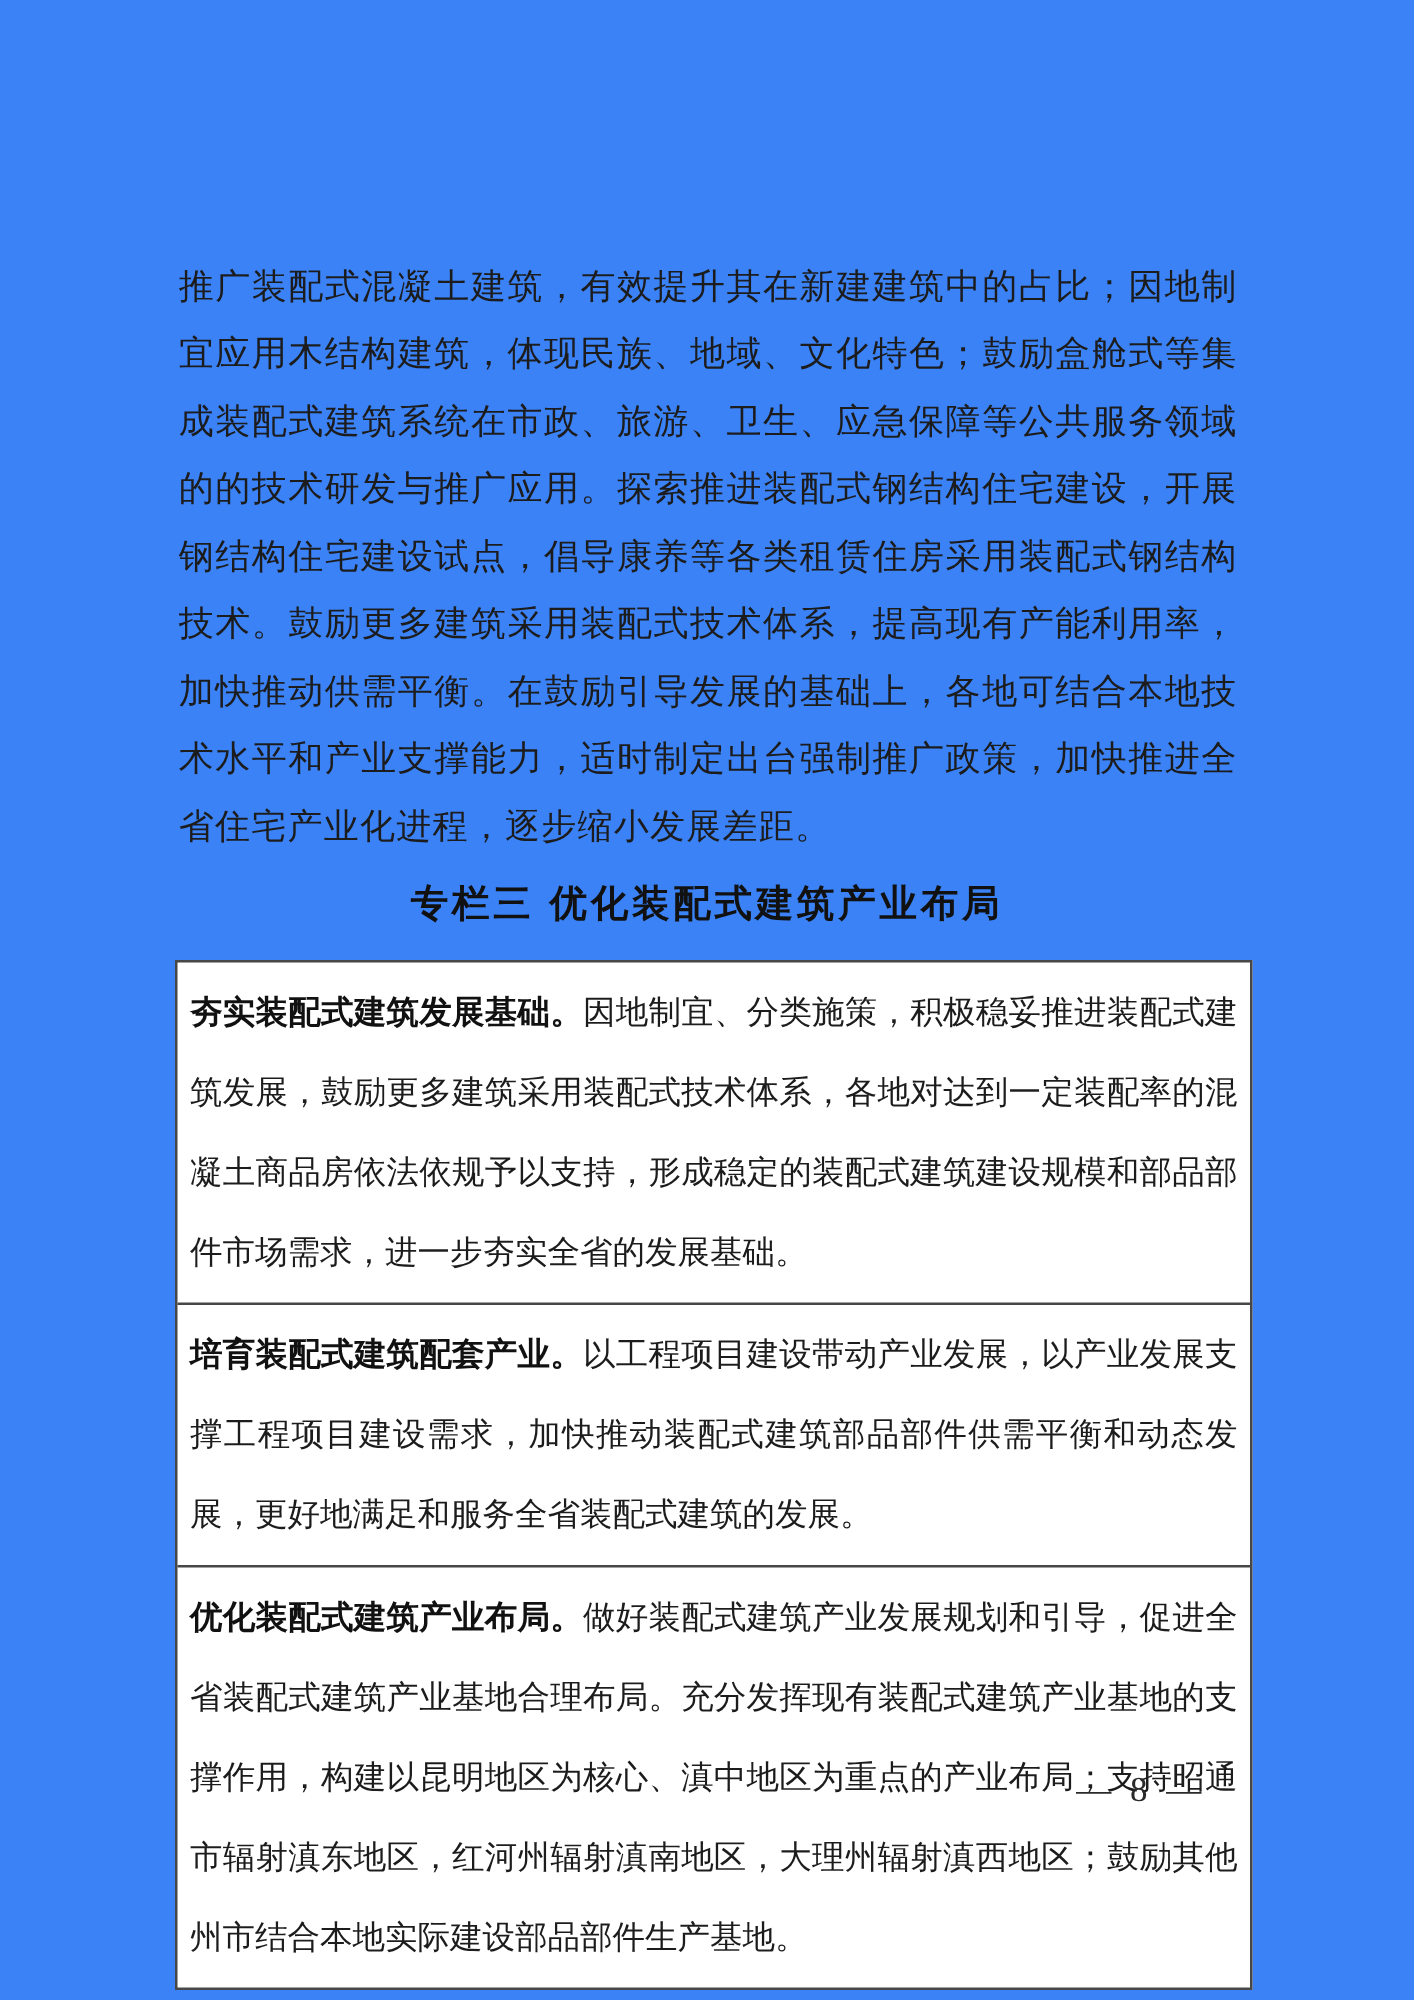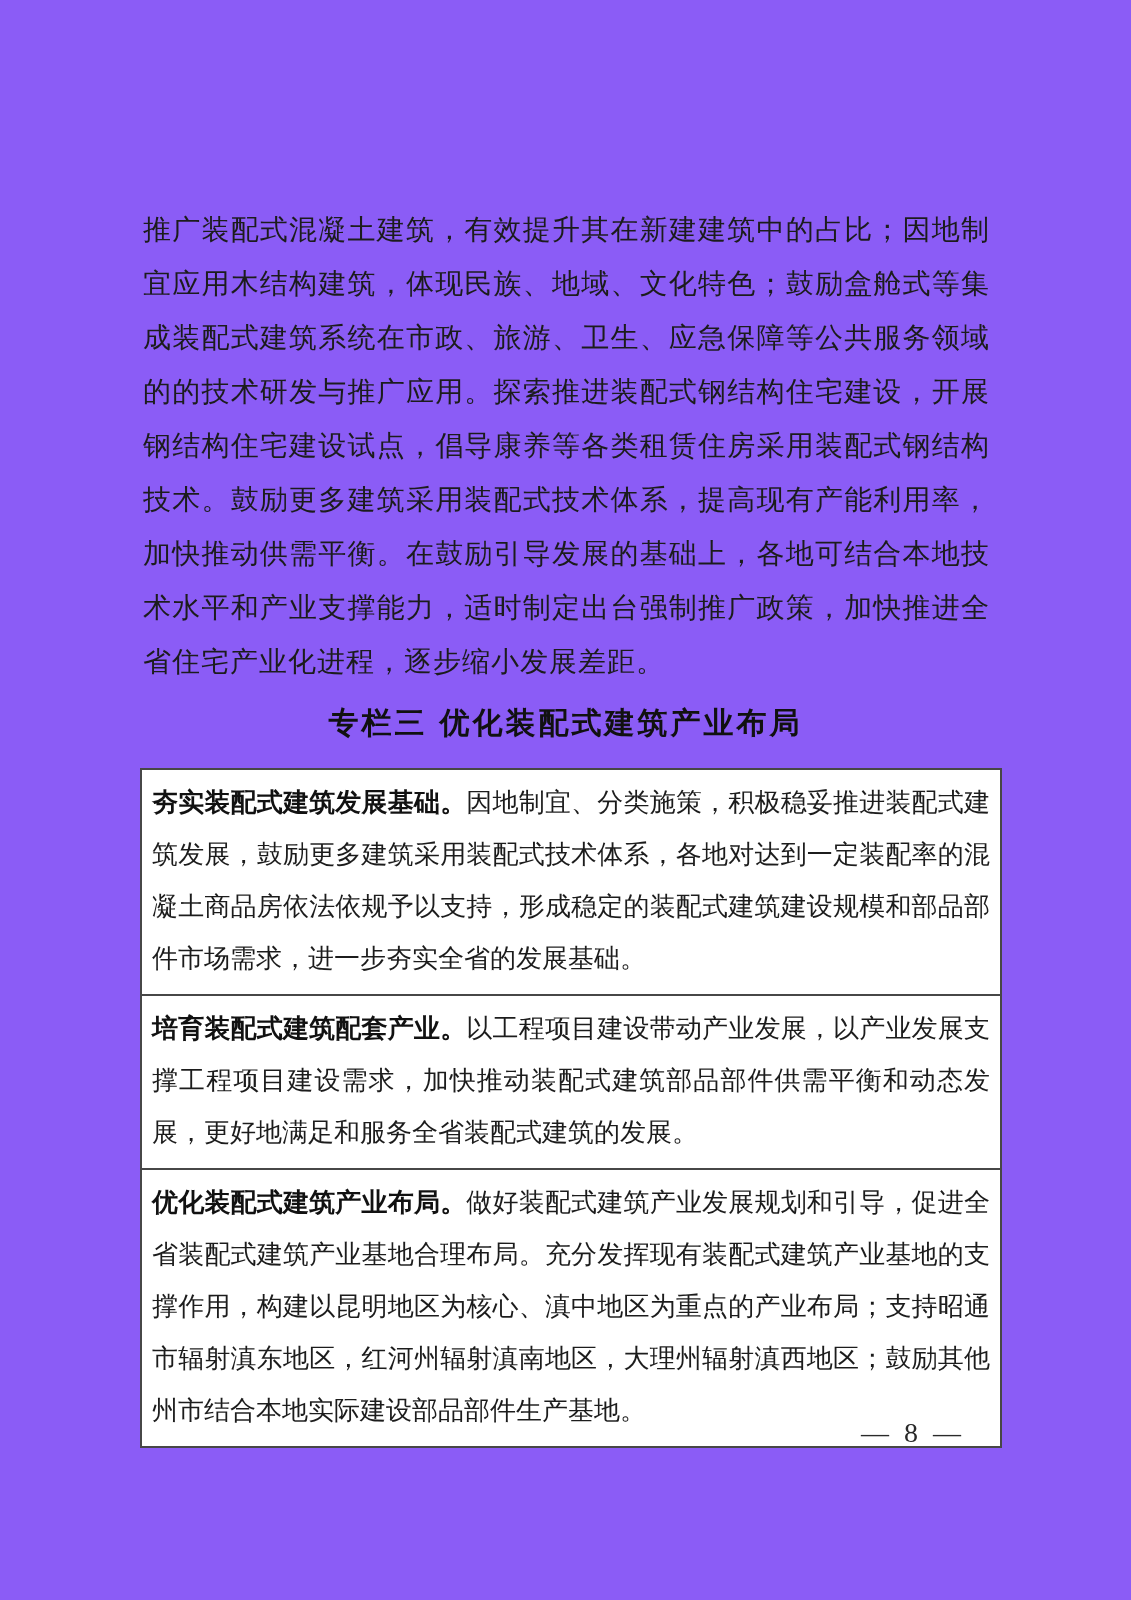--- a/index.html
+++ b/index.html
@@ -4,21 +4,21 @@
 <style>
   * { margin: 0; padding: 0; box-sizing: border-box; }
   html, body { background: #e8e8e8; }
   body { font-family: "Liberation Serif", "DejaVu Serif", serif; }
 
   .page {
     position: relative;
     width: 1131px;
     height: 1600px;
     margin: 0 auto;
-    background: #8b5cf6;
+    background: #3b82f6;
     color: #1c1c1c;
     overflow: hidden;
   }
 
   .body-paragraph {
     position: absolute;
     left: 143px;
     top: 203px;
     width: 847px;
     font-size: 28px;
@@ -46,25 +46,24 @@
     position: absolute;
     left: 140px;
     top: 768px;
     width: 862px;
     border: 2px solid #474747;
     background: #ffffff;
   }
   .info-box-row {
     padding: 8px 10px;
     font-size: 26px;
-    line-height: 52px;
+    line-height: 64px;
     text-align: justify;
     text-justify: inter-character;
     color: #1c1c1c;
-    font-family: Liberation Mono, monospace;
   }
   .info-box-row + .info-box-row {
     border-top: 2px solid #474747;
   }
   .row-lead {
     font-weight: bold;
     color: #111111;
   }
 
   .page-number {

